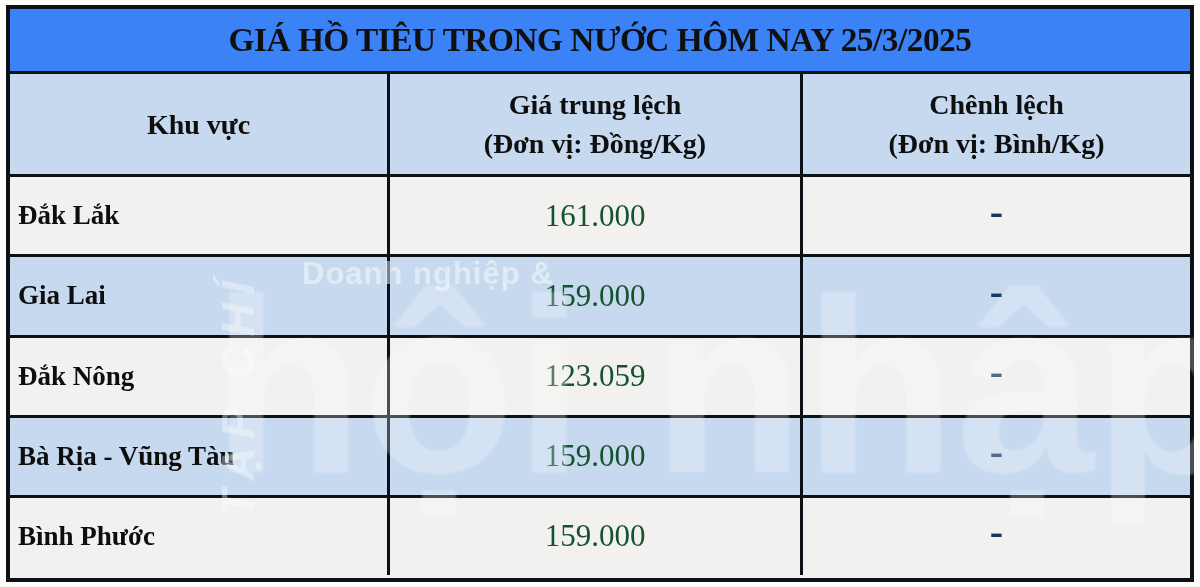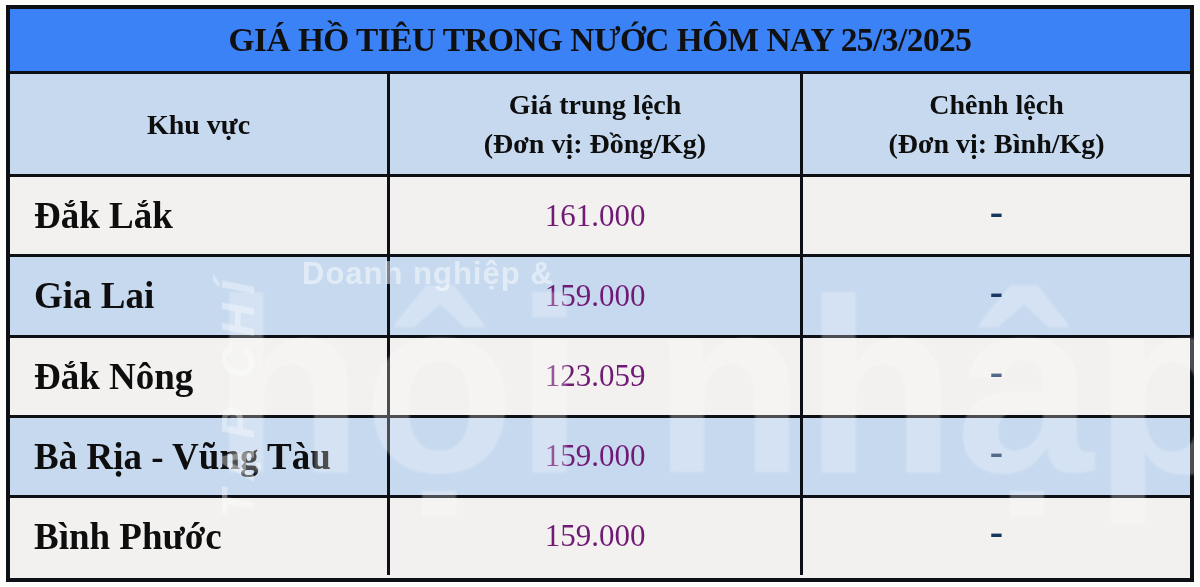--- a/index.html
+++ b/index.html
@@ -52,28 +52,28 @@
   .head-cell {
     font-weight: bold;
     font-size: 28px;
     color: #0e0e0e;
     text-align: center;
     line-height: 1.4;
     white-space: pre-line;
   }
   .region-cell {
     justify-content: flex-start;
-    padding-left: 24px;
+    padding-left: 8px;
     font-weight: bold;
-    font-size: 37px;
+    font-size: 27px;
     color: #0e0e0e;
   }
   .price-cell {
     font-size: 31px;
-    color: #701a75;
+    color: #14532d;
     font-weight: normal;
     text-align: right;
   }
   .change-cell {
     font-size: 40px;
     font-weight: bold;
     color: #17375e;
     line-height: 0;
     padding-bottom: 8px;
   }

